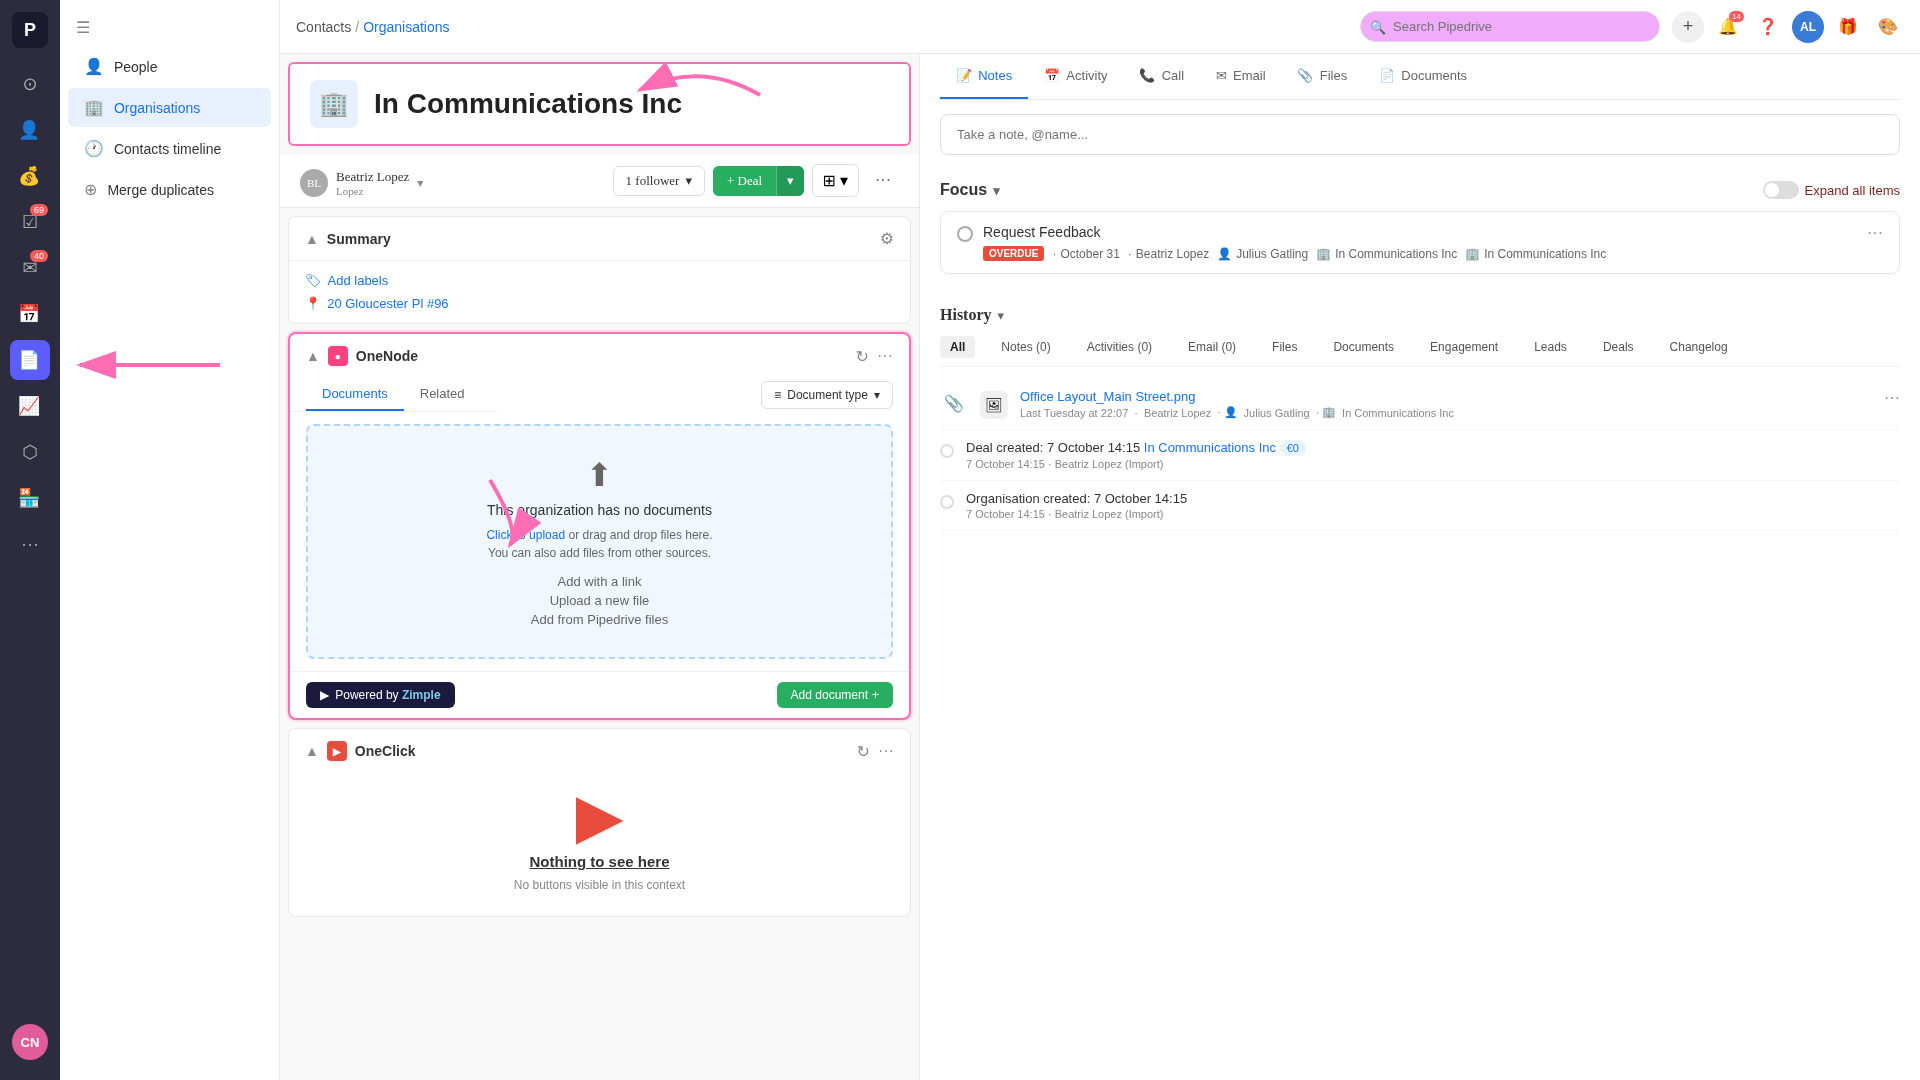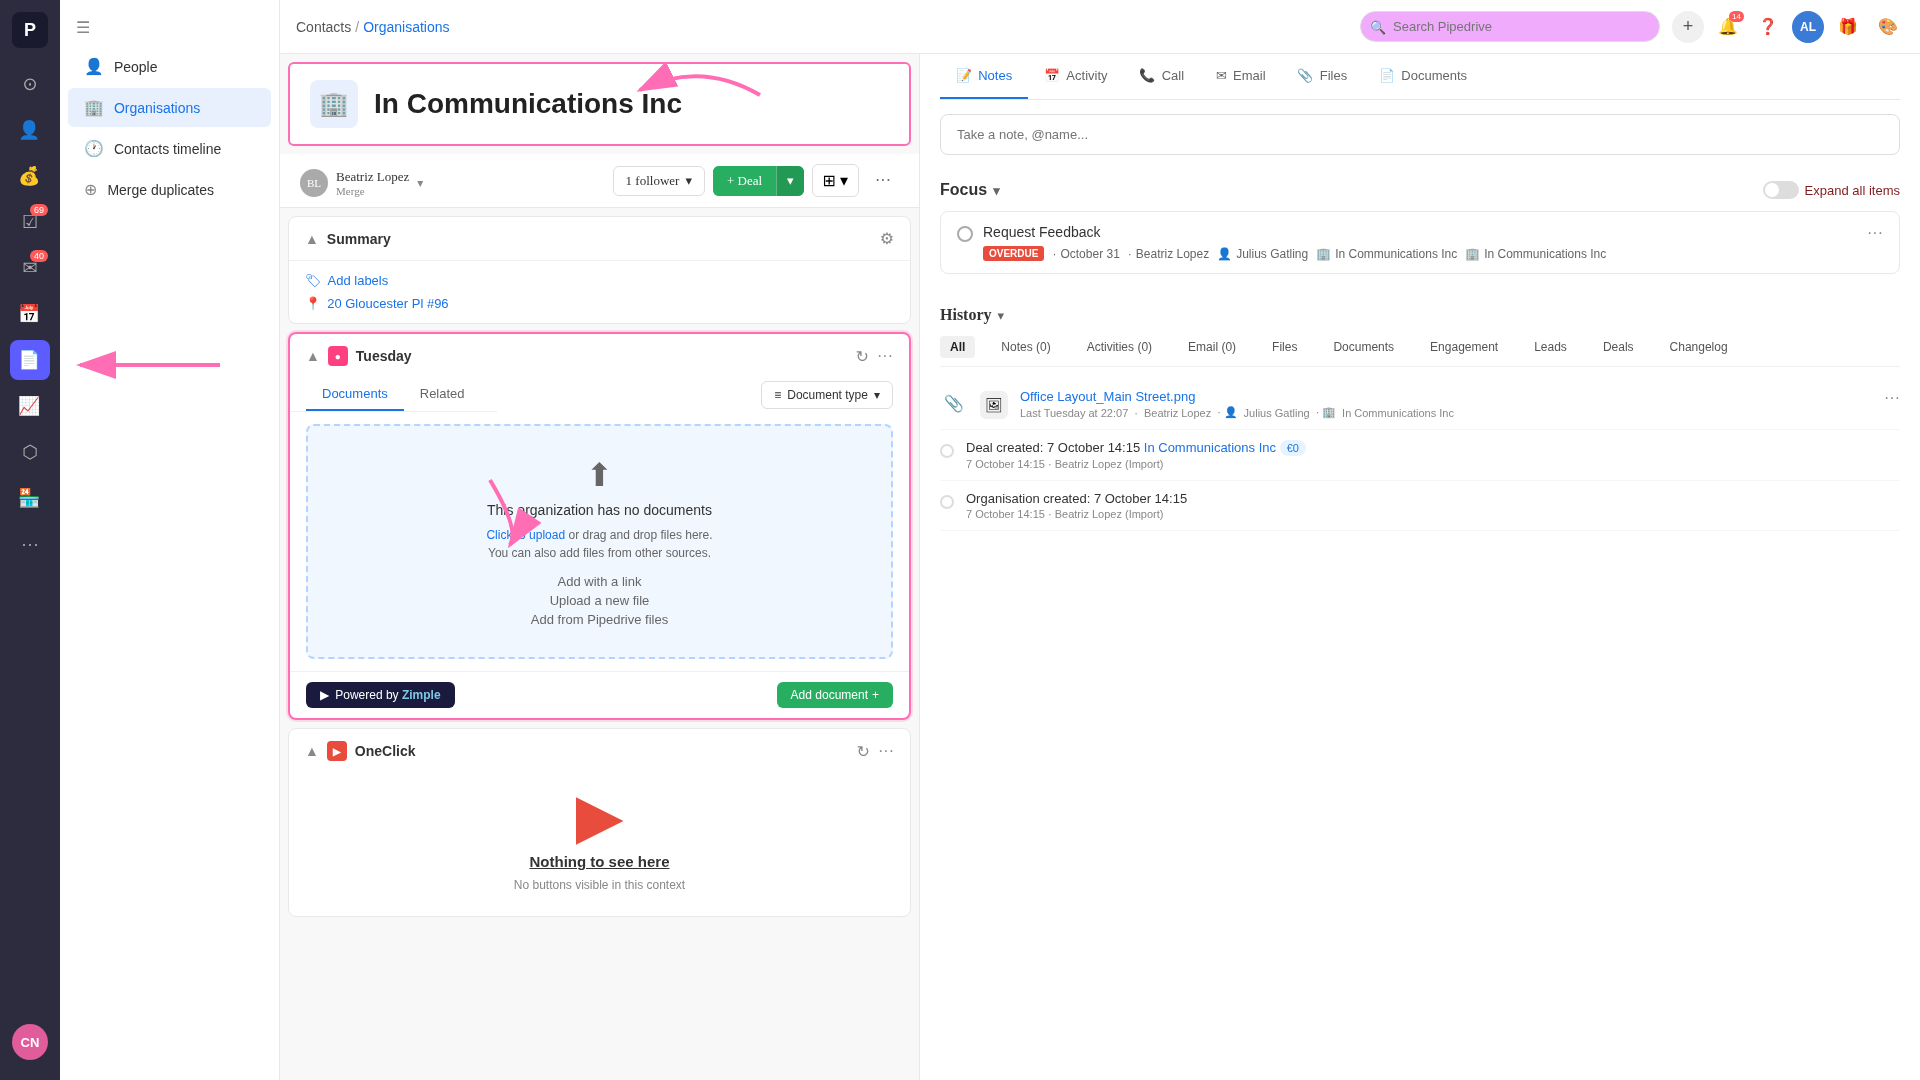--- a/index.html
+++ b/index.html
@@ -646,21 +646,21 @@
       <div class="org-header">
         <div class="org-icon">🏢</div>
         <span class="org-name">In Communications Inc</span>
       </div>
 
       <div class="action-bar">
         <div class="owner-section">
           <div class="owner-avatar">BL</div>
           <div class="owner-info">
             <span class="owner-name">Beatriz Lopez</span>
-            <span class="owner-role">Merge</span>
+            <span class="owner-role">Lopez</span>
           </div>
           <span class="dropdown-arrow">▾</span>
         </div>
         <div class="action-bar-right">
           <div class="follower-btn">
             <span>1 follower</span>
             <span>▾</span>
           </div>
           <div class="deal-btn">
             <span class="deal-btn-main">+ <span>Deal</span></span>
@@ -691,21 +691,21 @@
             <span style="color:#1a73e8;cursor:pointer">20 Gloucester Pl #96</span>
           </div>
         </div>
       </div>
 
       <div class="doc-section-card">
         <div class="doc-section-header">
           <div class="doc-section-title">
             <span class="collapse-btn">▲</span>
             <div class="onenode-icon">●</div>
-            <span>Tuesday</span>
+            <span>OneNode</span>
           </div>
           <div style="display:flex;gap:8px;align-items:center;">
             <span style="color:#888;cursor:pointer;">↻</span>
             <span style="color:#888;cursor:pointer;">···</span>
           </div>
         </div>
         <div class="doc-tabs-row">
           <div class="doc-tabs">
             <div class="doc-tab active">Documents</div>
             <div class="doc-tab">Related</div>

